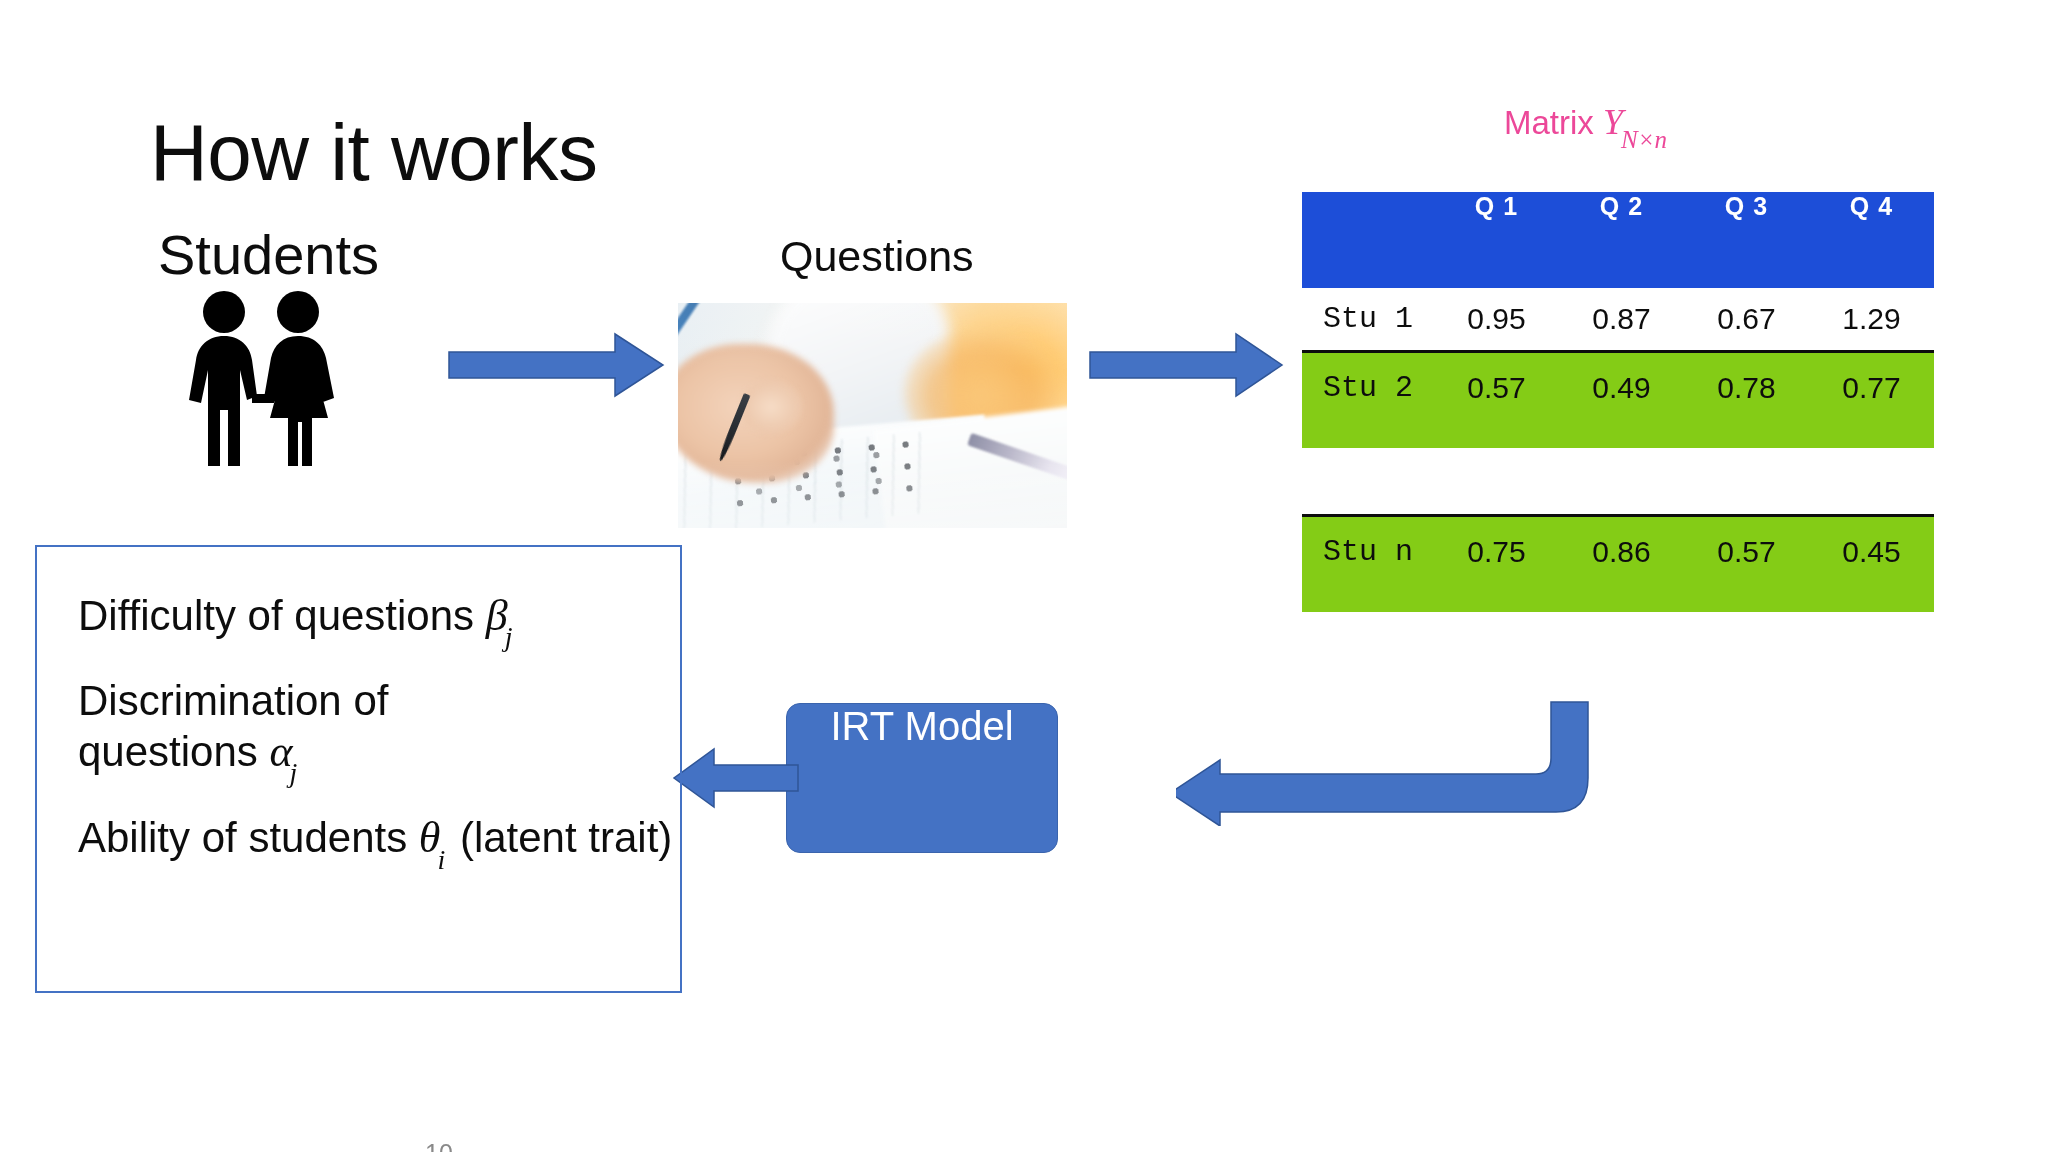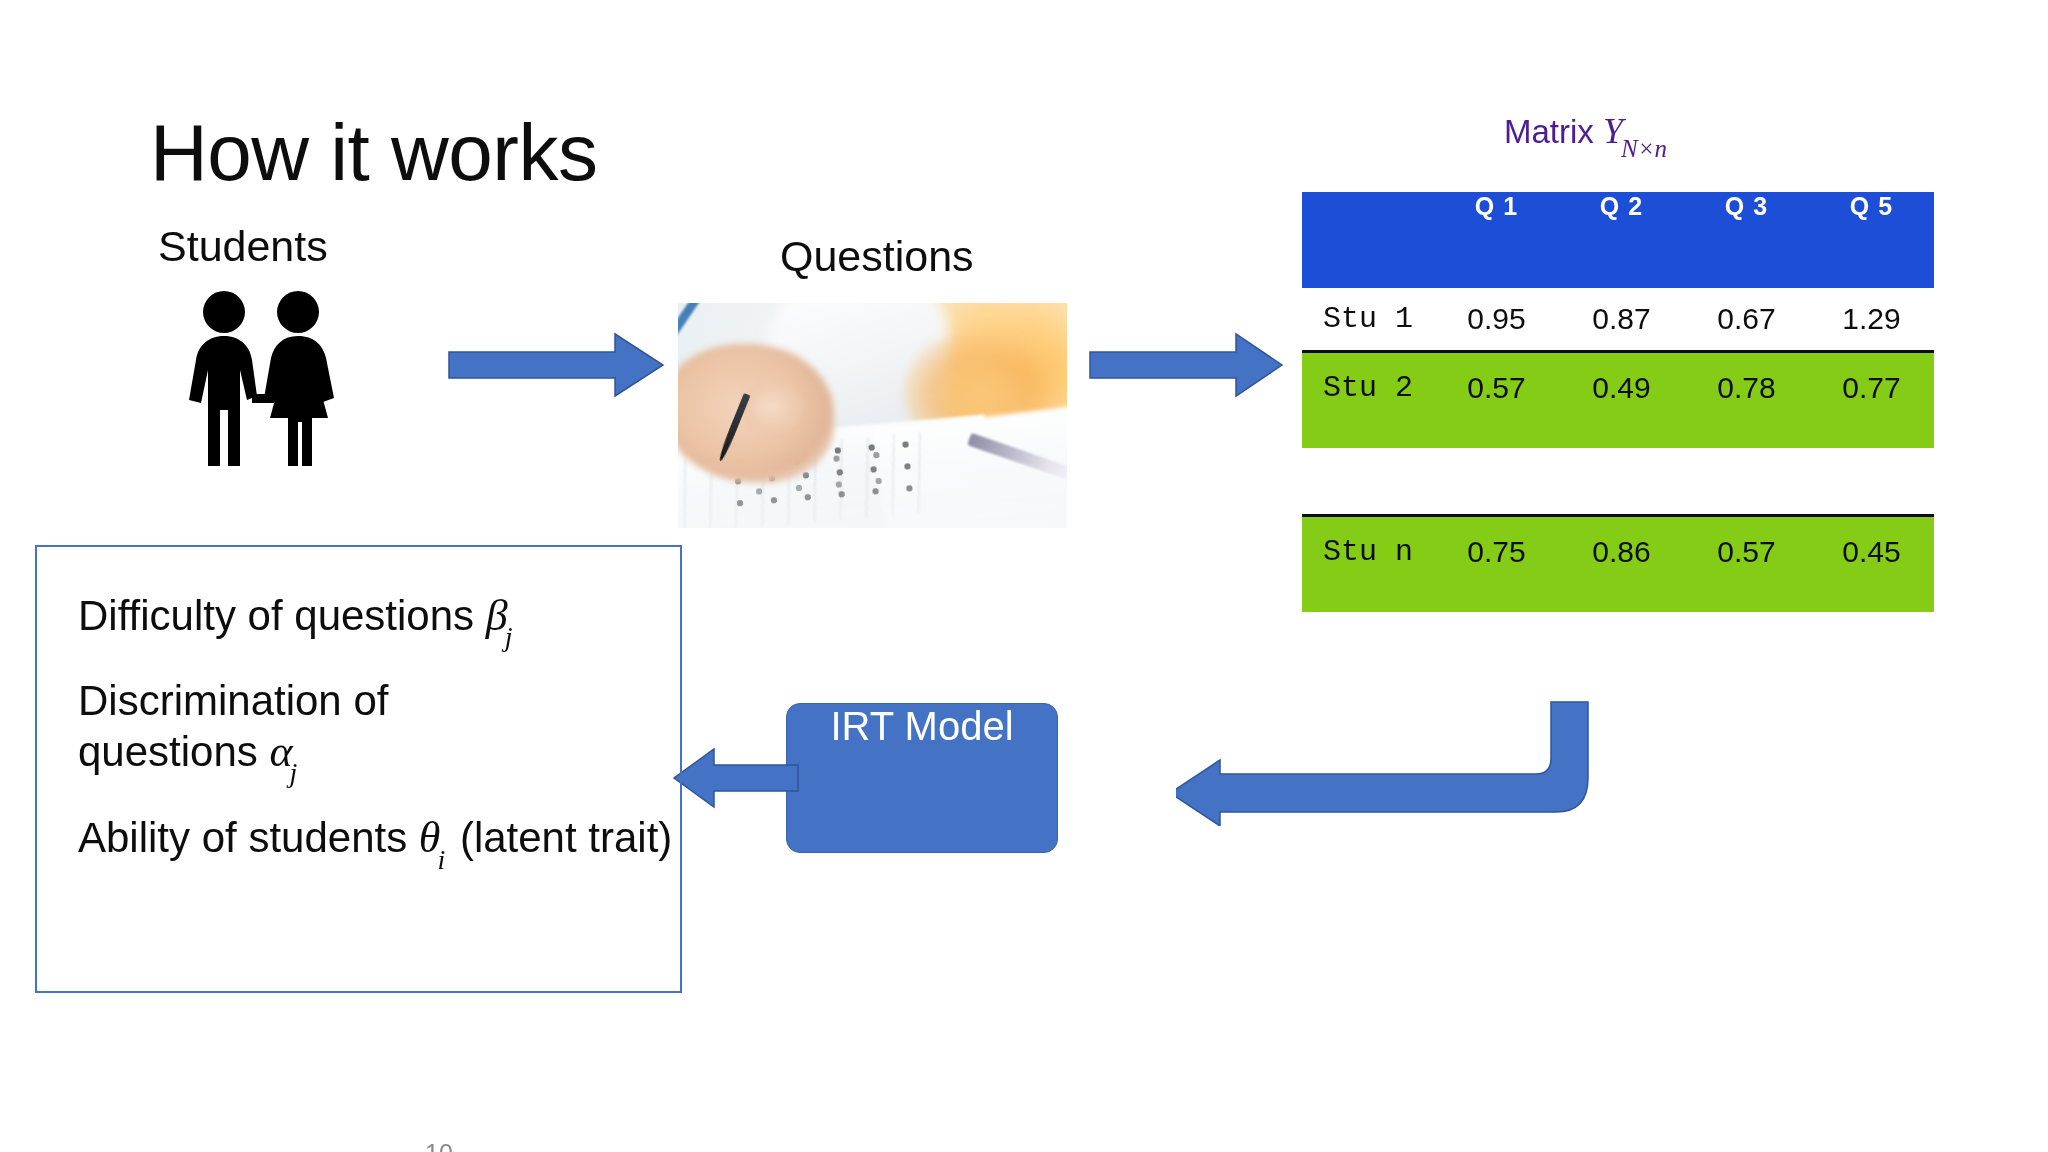--- a/index.html
+++ b/index.html
@@ -27,38 +27,38 @@
     line-height: 1.0;
     color: #0d0d0d;
     font-weight: 400;
     white-space: nowrap;
     letter-spacing: -0.5px;
   }
   .students-label {
     position: absolute;
     left: 158px;
     top: 222px;
-    font-size: 43px;
+    font-size: 56px;
     color: #0d0d0d;
     white-space: nowrap;
   }
   .questions-label {
     position: absolute;
     left: 780px;
     top: 232px;
     font-size: 43px;
     color: #0d0d0d;
     white-space: nowrap;
   }
   .matrix-caption {
     position: absolute;
     left: 1504px;
-    top: 110px;
+    top: 101px;
     font-size: 33px;
-    color: #4c1d95;
+    color: #ec4899;
     white-space: nowrap;
   }
   .matrix-caption .mv {
     font-family: "Liberation Serif", serif;
     font-style: italic;
     font-size: 36px;
   }
   .matrix-caption .msub {
     font-family: "Liberation Serif", serif;
     font-style: italic;
@@ -348,21 +348,21 @@
     <span>Matrix</span>
     <span class="mv">Y</span><span class="msub">N×n</span>
   </div>
 
   <div class="matrix-table">
     <div class="mt-head">
       <div class="cell c0"></div>
       <div class="cell c1">Q 1</div>
       <div class="cell c2">Q 2</div>
       <div class="cell c3">Q 3</div>
-      <div class="cell c4">Q 5</div>
+      <div class="cell c4">Q 4</div>
     </div>
 
     <div class="mt-band">
       <div class="mt-row">
         <div class="cell c0 lbl">Stu 1</div>
         <div class="cell c1">0.95</div>
         <div class="cell c2">0.87</div>
         <div class="cell c3">0.67</div>
         <div class="cell c4">1.29</div>
       </div>

